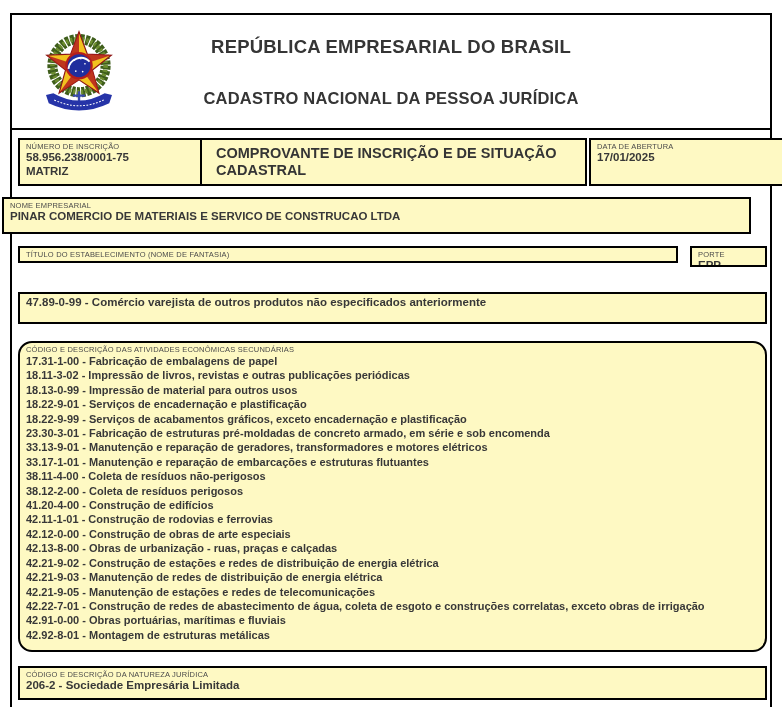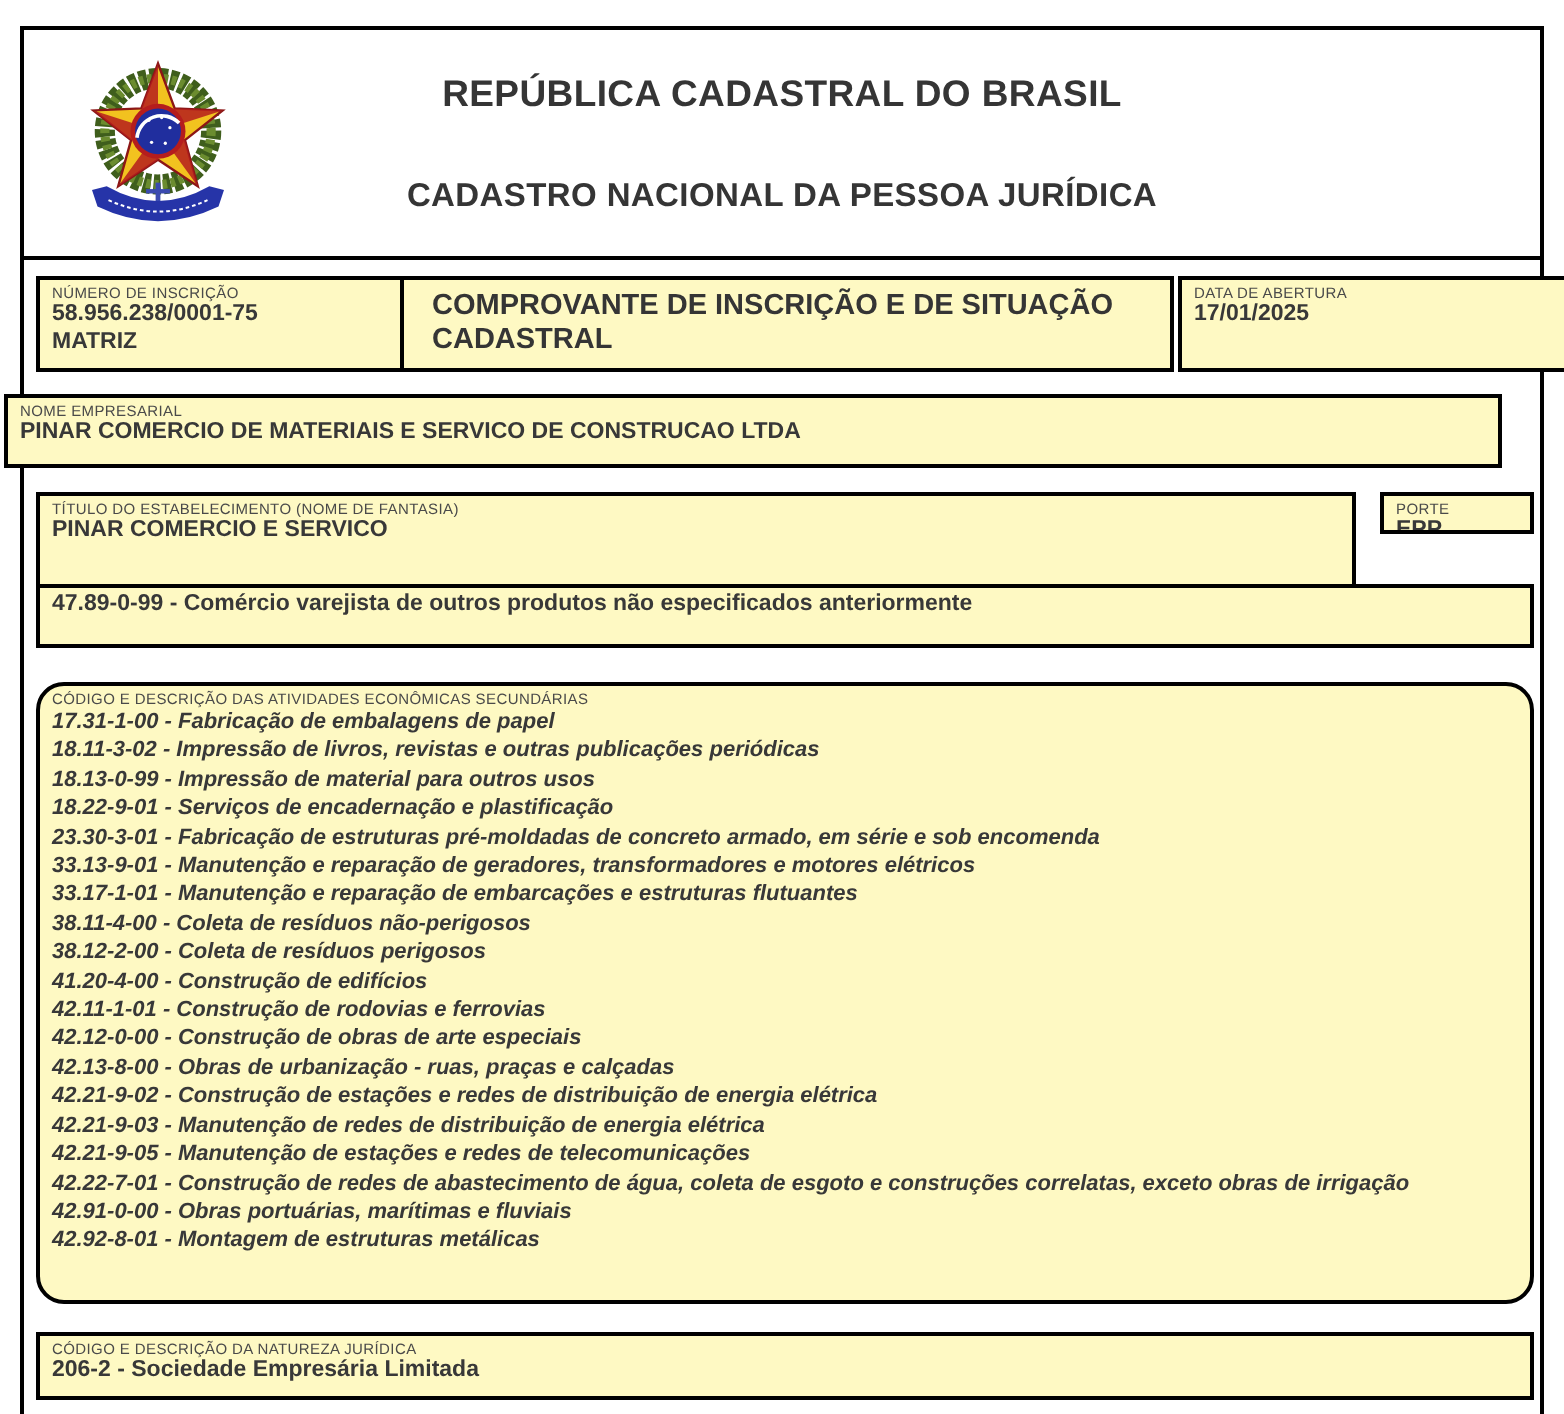--- a/index.html
+++ b/index.html
@@ -65,35 +65,34 @@
     left: 200px; top: 138px; width: 387px; height: 48px;
     display: flex; align-items: center; justify-content: center;
   }
   .doc-title-text {
     text-align: left; font-weight: bold; font-size: 14.5px;
     line-height: 17px; color: #353535; padding: 0 8px;
   }
   .box-date { left: 589px; top: 138px; width: 210px; height: 48px; }
 
   .box-nome  { left: 2px; top: 197px; width: 749px; height: 37px; }
-  .box-fant  { left: 18px; top: 246px; width: 660px; height: 48px; }
+  .box-fant  { left: 18px; top: 246px; width: 660px; height: 17px; }
   .box-porte { left: 690px; top: 246px; width: 77px; height: 21px; }
   .box-princ { left: 18px; top: 292px; width: 749px; height: 32px; }
   .box-sec   { left: 18px; top: 341px; width: 749px; height: 311px; border-radius: 14px; }
   .box-nat   { left: 18px; top: 666px; width: 749px; height: 34px; }
 
   ul.sec-list {
     list-style: none; margin: 0; padding: 0;
   }
   ul.sec-list li {
     font-size: 11px;
     line-height: 14.4px;
     font-weight: bold;
     color: #383838;
-    font-style: italic;
   }
 </style>
 </head>
 <body>
 
 <div class="abs frame"></div>
 
 <div class="abs header-band"></div>
 
 <div class="abs emblem-wrap">
@@ -116,21 +115,21 @@
     <circle cx="54" cy="46.5" r="0.9" fill="#ffffff"></circle>
 
     <rect x="48.7" y="68" width="2.6" height="16" fill="#3a4ab0"></rect>
     <rect x="43.5" y="71.5" width="13" height="2.4" fill="#3a4ab0"></rect>
 
     <path d="M14,72 L22,70 Q50,86 78,70 L86,72 L83,81 Q50,97 17,81 Z" fill="#2634a8"></path>
     <path d="M23,77.5 Q50,90 77,77.5" fill="none" stroke="#ffffff" stroke-width="1.1" stroke-dasharray="2 1.6"></path>
   </svg>
 </div>
 
-<div class="abs title1">REPÚBLICA CADASTRAL DO BRASIL</div>
+<div class="abs title1">REPÚBLICA EMPRESARIAL DO BRASIL</div>
 <div class="abs title2">CADASTRO NACIONAL DA PESSOA JURÍDICA</div>
 
 <div class="abs box box-inscr">
   <div class="lbl">NÚMERO DE INSCRIÇÃO</div>
   <div class="val">58.956.238/0001-75</div>
   <div class="val">MATRIZ</div>
 </div>
 
 <div class="abs box box-doc-title">
   <div class="doc-title-text">COMPROVANTE DE INSCRIÇÃO E DE SITUAÇÃO CADASTRAL</div>
@@ -160,20 +159,21 @@
   <div class="val">47.89-0-99 - Comércio varejista de outros produtos não especificados anteriormente</div>
 </div>
 
 <div class="abs box box-sec">
   <div class="lbl">CÓDIGO E DESCRIÇÃO DAS ATIVIDADES ECONÔMICAS SECUNDÁRIAS</div>
   <ul class="sec-list">
     <li>17.31-1-00 - Fabricação de embalagens de papel</li>
     <li>18.11-3-02 - Impressão de livros, revistas e outras publicações periódicas</li>
     <li>18.13-0-99 - Impressão de material para outros usos</li>
     <li>18.22-9-01 - Serviços de encadernação e plastificação</li>
+    <li>18.22-9-99 - Serviços de acabamentos gráficos, exceto encadernação e plastificação</li>
     <li>23.30-3-01 - Fabricação de estruturas pré-moldadas de concreto armado, em série e sob encomenda</li>
     <li>33.13-9-01 - Manutenção e reparação de geradores, transformadores e motores elétricos</li>
     <li>33.17-1-01 - Manutenção e reparação de embarcações e estruturas flutuantes</li>
     <li>38.11-4-00 - Coleta de resíduos não-perigosos</li>
     <li>38.12-2-00 - Coleta de resíduos perigosos</li>
     <li>41.20-4-00 - Construção de edifícios</li>
     <li>42.11-1-01 - Construção de rodovias e ferrovias</li>
     <li>42.12-0-00 - Construção de obras de arte especiais</li>
     <li>42.13-8-00 - Obras de urbanização - ruas, praças e calçadas</li>
     <li>42.21-9-02 - Construção de estações e redes de distribuição de energia elétrica</li>

